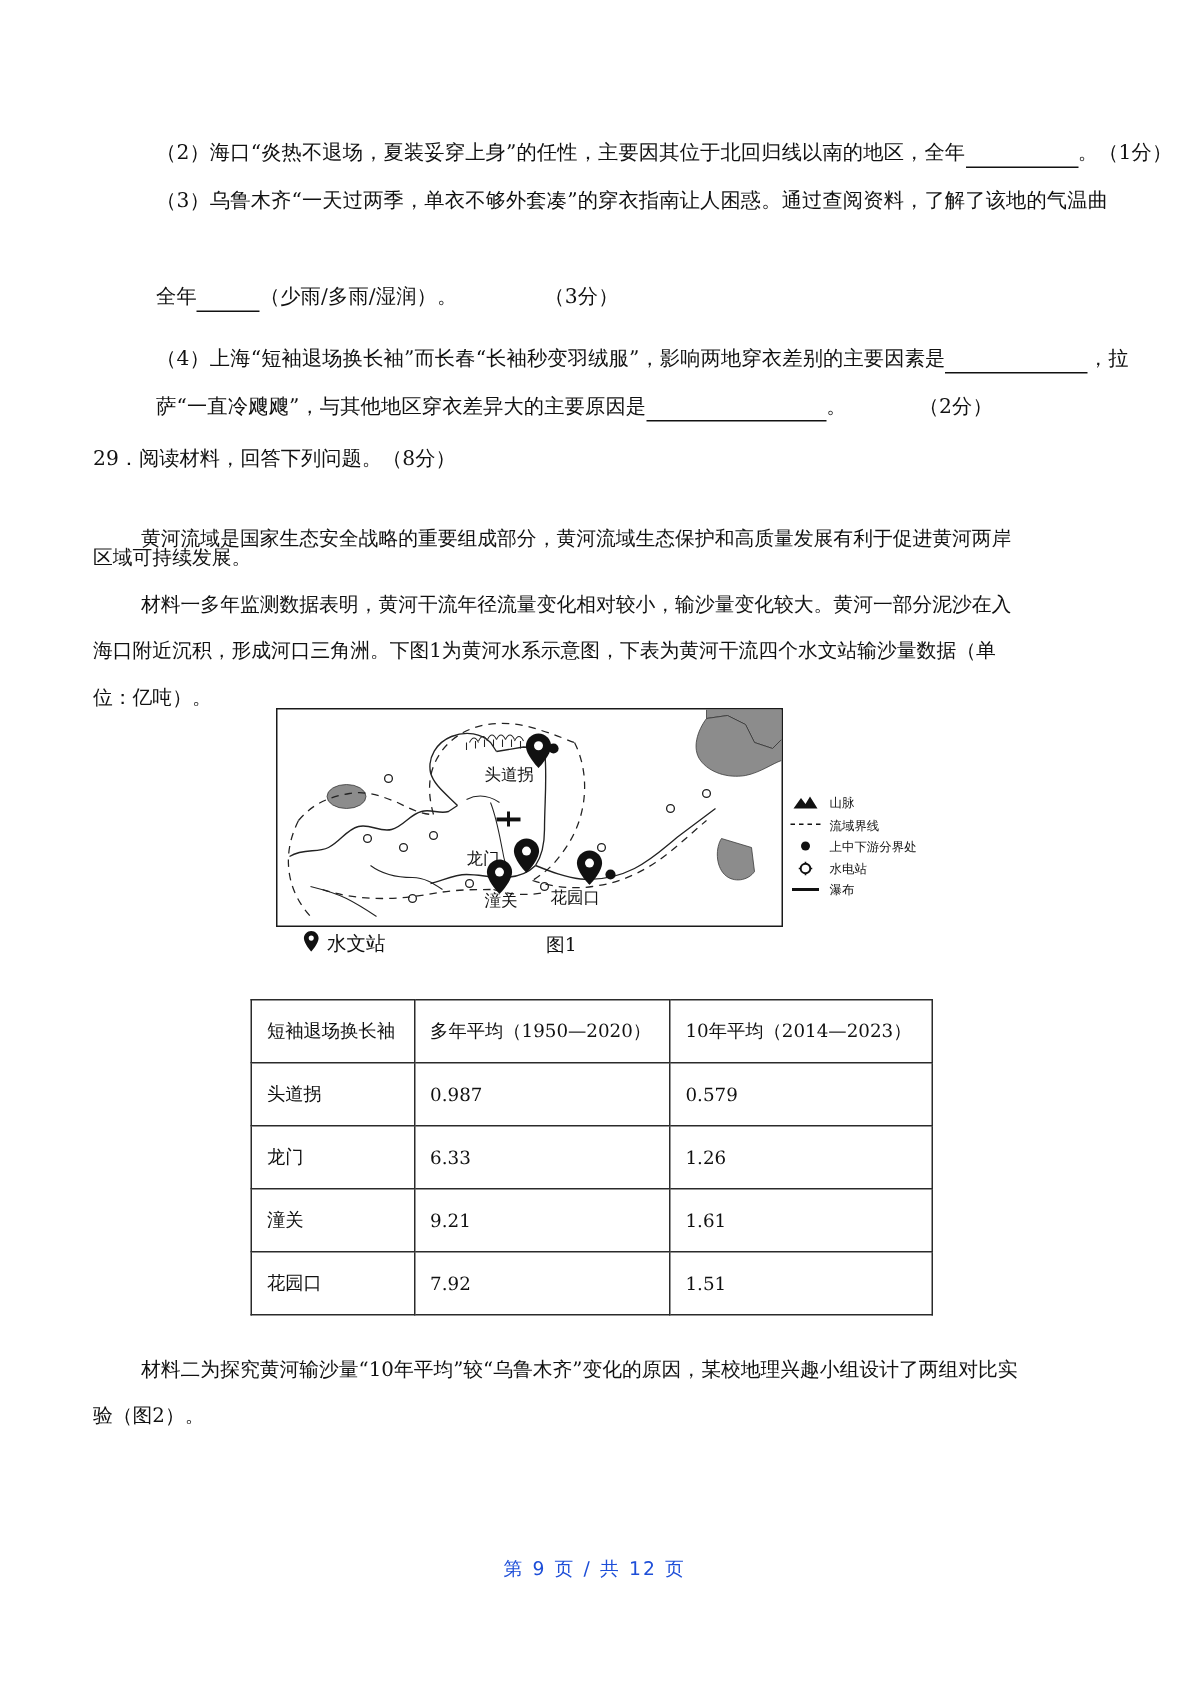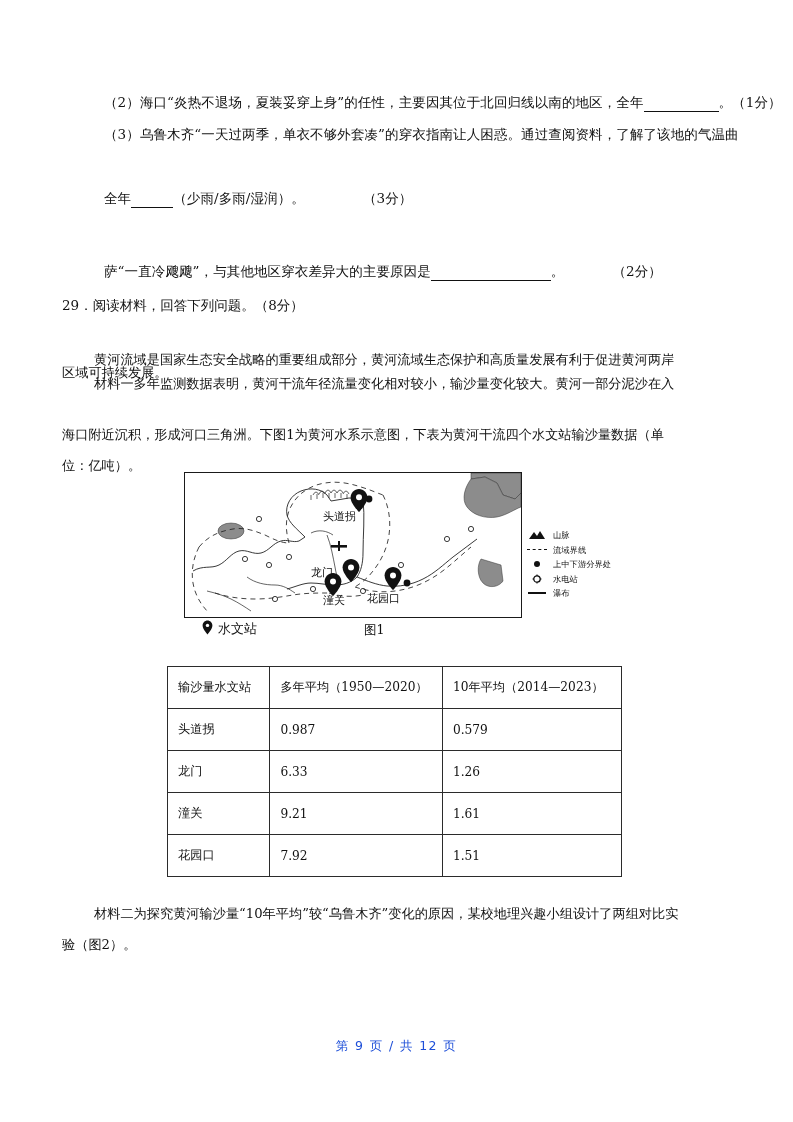--- a/index.html
+++ b/index.html
@@ -181,30 +181,33 @@
 
   <div class="qline" style="left:72px; top:124px;">
     <span>（3）乌鲁木齐“一天过两季，单衣不够外套凑”的穿衣指南让人困惑。通过查阅资料，了解了该地的气温曲</span>
   </div>
 
 
   <div class="qline" style="left:72px; top:188px;">
     <span>全年</span><span class="blank b-sm"></span><span>（少雨/多雨/湿润）。</span><span style="display:inline-block;width:58px;"></span><span>（3分）</span>
   </div>
 
+  <div class="qline" style="left:72px; top:229px;">
+    <span>（4）上海“短袖退场换长袖”而长春“长袖秒变羽绒服”，影响两地穿衣差别的主要因素是</span><span class="blank b-lg"></span><span>，拉</span>
+  </div>
 
   <div class="qline" style="left:72px; top:261px;">
     <span>萨“一直冷飕飕”，与其他地区穿衣差异大的主要原因是</span><span class="blank b-xl"></span><span>。</span><span style="display:inline-block;width:48px;"></span><span>（2分）</span>
   </div>
 
   <div class="q-head" style="left:62px; top:297px;">29．阅读材料，回答下列问题。（8分）</div>
 
   <div class="para" style="left:94px; top:344px;">黄河流域是国家生态安全战略的重要组成部分，黄河流域生态保护和高质量发展有利于促进黄河两岸</div>
   <div class="para" style="left:62px; top:357px;">区域可持续发展。</div>
-  <div class="para" style="left:94px; top:368px;">材料一多年监测数据表明，黄河干流年径流量变化相对较小，输沙量变化较大。黄河一部分泥沙在入</div>
+  <div class="para" style="left:94px; top:388px;">材料一多年监测数据表明，黄河干流年径流量变化相对较小，输沙量变化较大。黄河一部分泥沙在入</div>
   <div class="para" style="left:62px; top:419px;">海口附近沉积，形成河口三角洲。下图1为黄河水系示意图，下表为黄河干流四个水文站输沙量数据（单</div>
   <div class="para" style="left:62px; top:450px;">位：亿吨）。</div>
 
   <div class="map-wrap">
     <svg class="map-svg" viewBox="0 0 336 144" xmlns="http://www.w3.org/2000/svg">
 
       <path d="M286 6 L300 4 L312 10 L318 22 L330 26 L336 20 L336 0 L286 0 Z" fill="#8c8c8c" stroke="#333" stroke-width="0.5"></path>
       <path d="M286 6 C280 14 276 26 282 34 C288 42 300 46 312 44 C322 42 330 36 336 34 L336 20 L330 26 L318 22 L312 10 L300 4 Z" fill="#8c8c8c" stroke="#333" stroke-width="0.5"></path>
       <path d="M296 86 C292 92 292 104 298 110 C304 116 314 114 318 108 L316 92 Z" fill="#8c8c8c" stroke="#333" stroke-width="0.5"></path>
 
@@ -339,21 +342,21 @@
         </svg>
       </span>
       <span>水文站</span>
     </div>
     <div class="fig-label">图1</div>
   </div>
 
   <table class="data-table">
     <tbody>
       <tr>
-        <td class="col-station">输沙量水文站</td>
+        <td class="col-station">短袖退场换长袖</td>
         <td class="col-multi">多年平均（1950—2020）</td>
         <td class="col-ten">10年平均（2014—2023）</td>
       </tr>
       <tr>
         <td>头道拐</td>
         <td>0.987</td>
         <td>0.579</td>
       </tr>
       <tr>
         <td>龙门</td>

